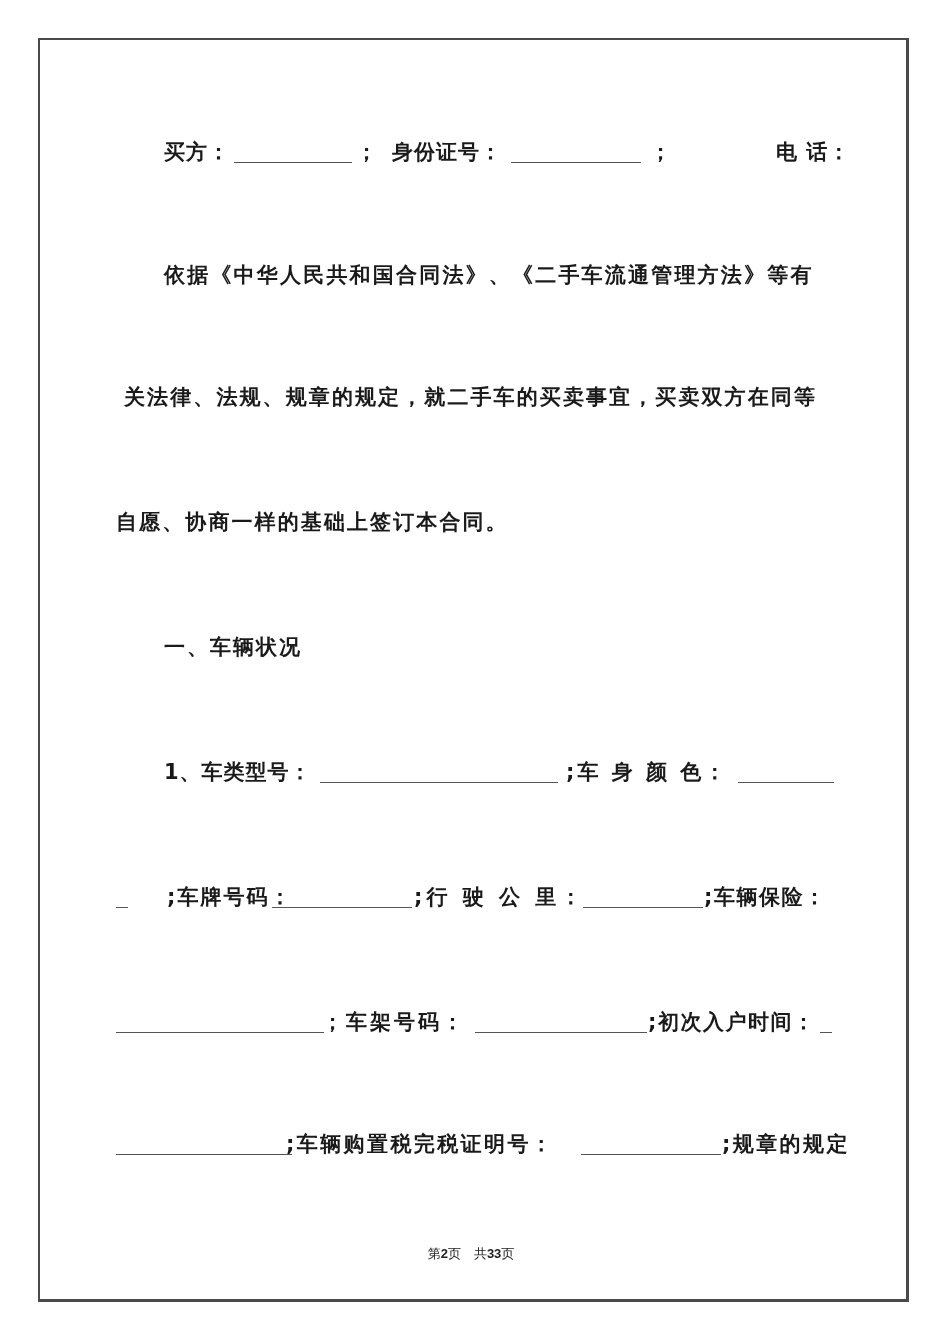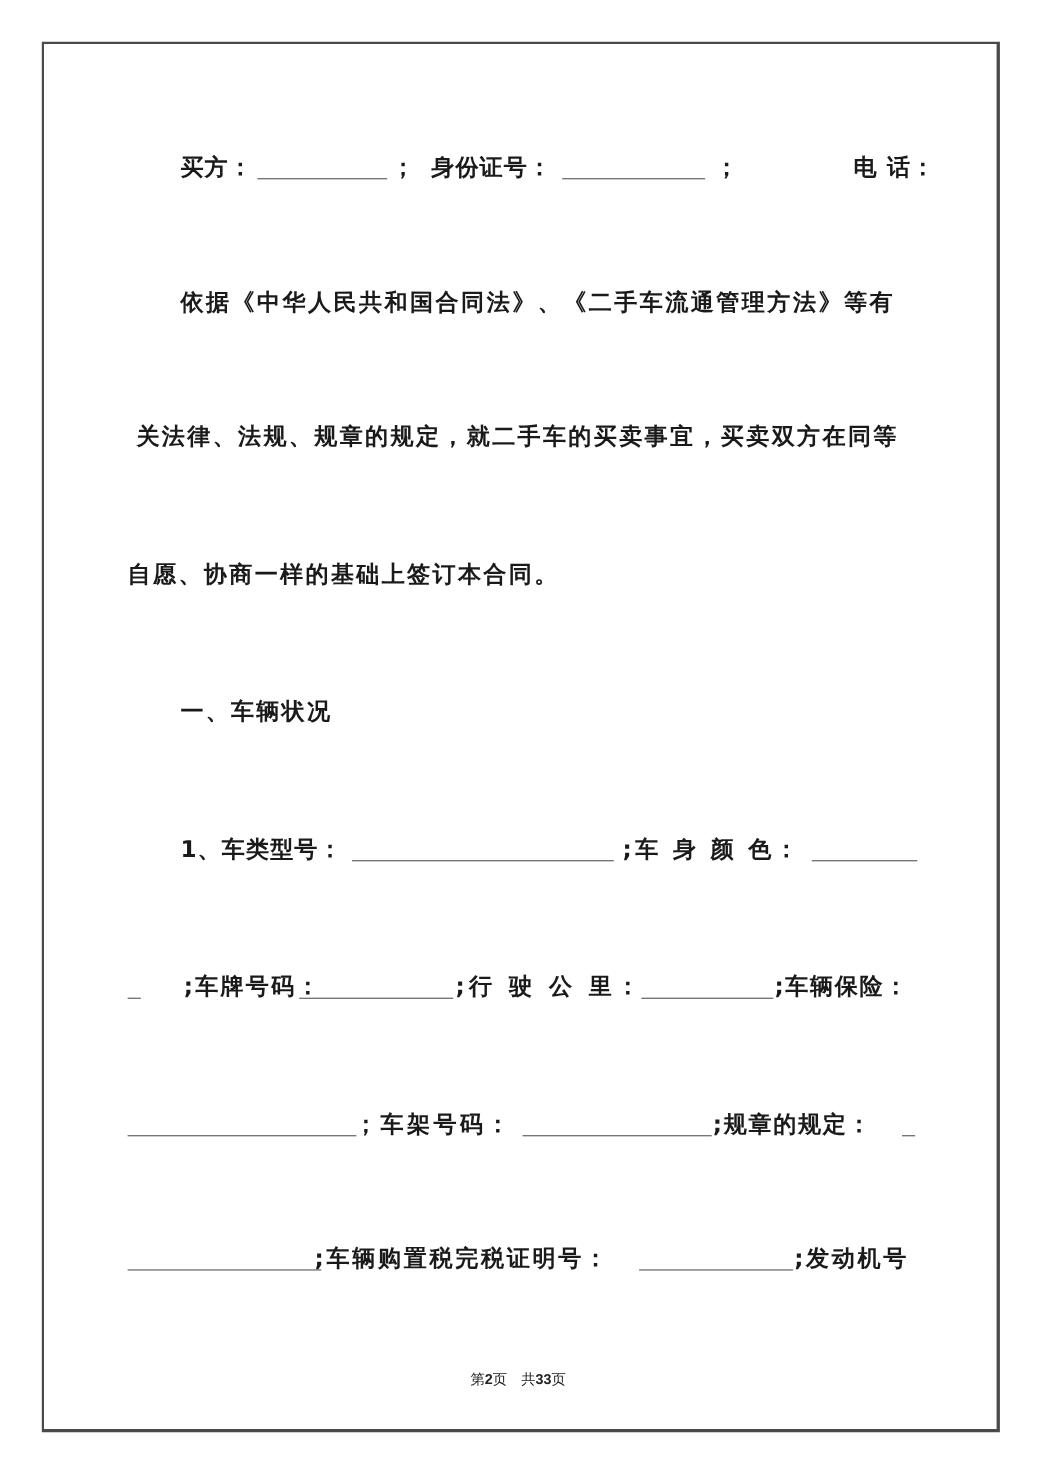--- a/index.html
+++ b/index.html
@@ -100,26 +100,26 @@
   <span class="blank" style="left:272px;width:140px;"></span>
   <span class="seg" style="left:414px;letter-spacing:4px;">;行 驶 公 里：</span>
   <span class="blank" style="left:583px;width:120px;"></span>
   <span class="seg" style="left:704px;letter-spacing:1.5px;">;车辆保险：</span>
 </div>
 
 <div class="line" style="top:1005px;">
   <span class="blank" style="left:116px;width:208px;"></span>
   <span class="seg" style="left:322px;letter-spacing:3px;">；车架号码：</span>
   <span class="blank" style="left:475px;width:172px;"></span>
-  <span class="seg" style="left:648px;letter-spacing:1.5px;">;规章的规定：</span>
+  <span class="seg" style="left:648px;letter-spacing:1.5px;">;初次入户时间：</span>
   <span class="blank" style="left:820px;width:12px;"></span>
 </div>
 
 <div class="line" style="top:1127px;">
   <span class="blank" style="left:116px;width:176px;"></span>
   <span class="seg" style="left:286px;letter-spacing:2.4px;">;车辆购置税完税证明号：</span>
   <span class="blank" style="left:581px;width:140px;"></span>
-  <span class="seg" style="left:722px;letter-spacing:2.4px;">;发动机号</span>
+  <span class="seg" style="left:722px;letter-spacing:2.4px;">;规章的规定</span>
 </div>
 
 <div class="footer">
   <span>第</span><b>2</b><span>页　共</span><b>33</b><span>页</span>
 </div>
 
 </body></html>

